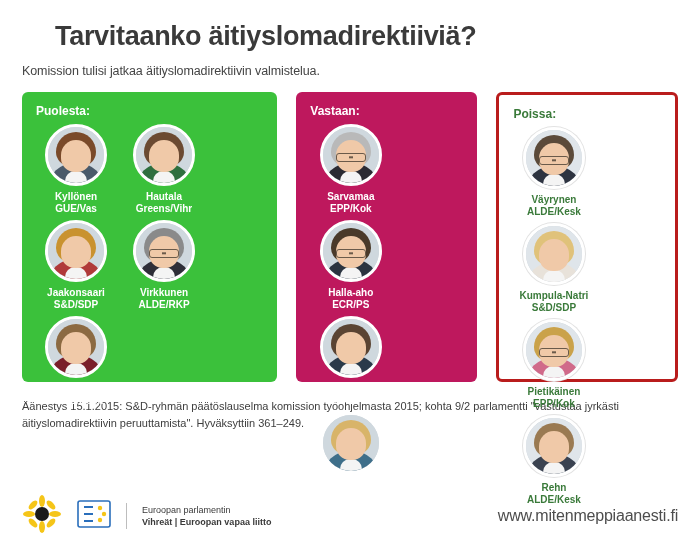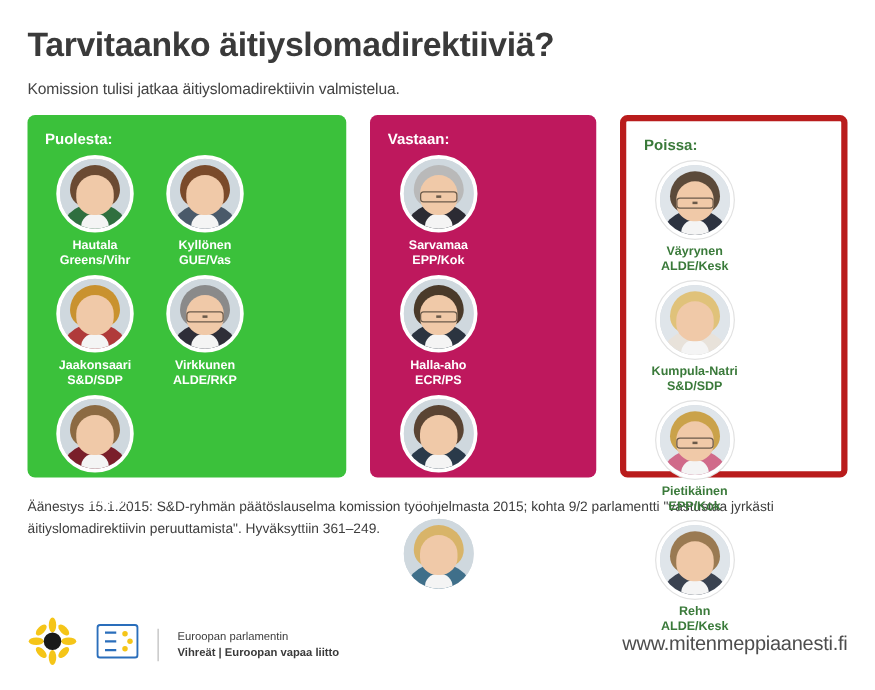--- a/index.html
+++ b/index.html
@@ -13,20 +13,21 @@
   }
   .page { position: relative; width: 700px; height: 552px; padding: 0 22px; }
 
   .title {
     font-size: 27px;
     font-weight: bold;
     color: #3a3a3a;
     letter-spacing: -0.3px;
     padding-top: 22px;
     line-height: 1.1;
+    margin-left: 33px;
   }
   .subtitle {
     font-size: 12.5px;
     color: #444444;
     font-weight: normal;
     margin-top: 12px;
     letter-spacing: -0.1px;
   }
 
   .columns {
@@ -35,21 +36,21 @@
     margin-top: 14px;
     height: 290px;
   }
   .col {
     border-radius: 6px;
     position: relative;
     padding: 10px 8px 8px 8px;
   }
   .col-for    { width: 274px; background: #3bc13b; }
   .col-against{ width: 194px; background: #be185d; }
-  .col-absent { width: 194px; background: #ffffff; border: 5px solid #b91c1c; }
+  .col-absent { width: 194px; background: #ffffff; border: 3px solid #b91c1c; }
 
   .col-head {
     font-size: 12px;
     font-weight: bold;
     margin: 2px 0 6px 6px;
   }
   .col-for .col-head, .col-against .col-head { color: #ffffff; }
   .col-absent .col-head { color: #3a7a3a; }
 
   .people {
@@ -154,39 +155,39 @@
 
   <div class="columns">
 
     <div class="col col-for">
       <div class="col-head">Puolesta:</div>
       <div class="people">
 
         <div class="person">
           <div class="avatar">
             <div class="av-bg" style="background:#cfd8de"></div>
+            <div class="av-body" style="background:#4a5a6a"></div>
+            <div class="av-shirt"></div>
+            <div class="av-hair" style="background:#7a4a2a"></div>
+            <div class="av-face"></div>
+          </div>
+          <div class="pname">Kyllönen</div>
+          <div class="pgroup">GUE/Vas</div>
+        </div>
+
+        <div class="person">
+          <div class="avatar">
+            <div class="av-bg" style="background:#cfd8de"></div>
             <div class="av-body" style="background:#2f6f3f"></div>
             <div class="av-shirt"></div>
             <div class="av-hair" style="background:#6b4a32"></div>
             <div class="av-face"></div>
           </div>
           <div class="pname">Hautala</div>
           <div class="pgroup">Greens/Vihr</div>
-        </div>
-
-        <div class="person">
-          <div class="avatar">
-            <div class="av-bg" style="background:#cfd8de"></div>
-            <div class="av-body" style="background:#4a5a6a"></div>
-            <div class="av-shirt"></div>
-            <div class="av-hair" style="background:#7a4a2a"></div>
-            <div class="av-face"></div>
-          </div>
-          <div class="pname">Kyllönen</div>
-          <div class="pgroup">GUE/Vas</div>
         </div>
 
         <div class="person">
           <div class="avatar">
             <div class="av-bg" style="background:#cfd8de"></div>
             <div class="av-body" style="background:#b03a3a"></div>
             <div class="av-shirt"></div>
             <div class="av-hair" style="background:#c9922f"></div>
             <div class="av-face"></div>
           </div>

